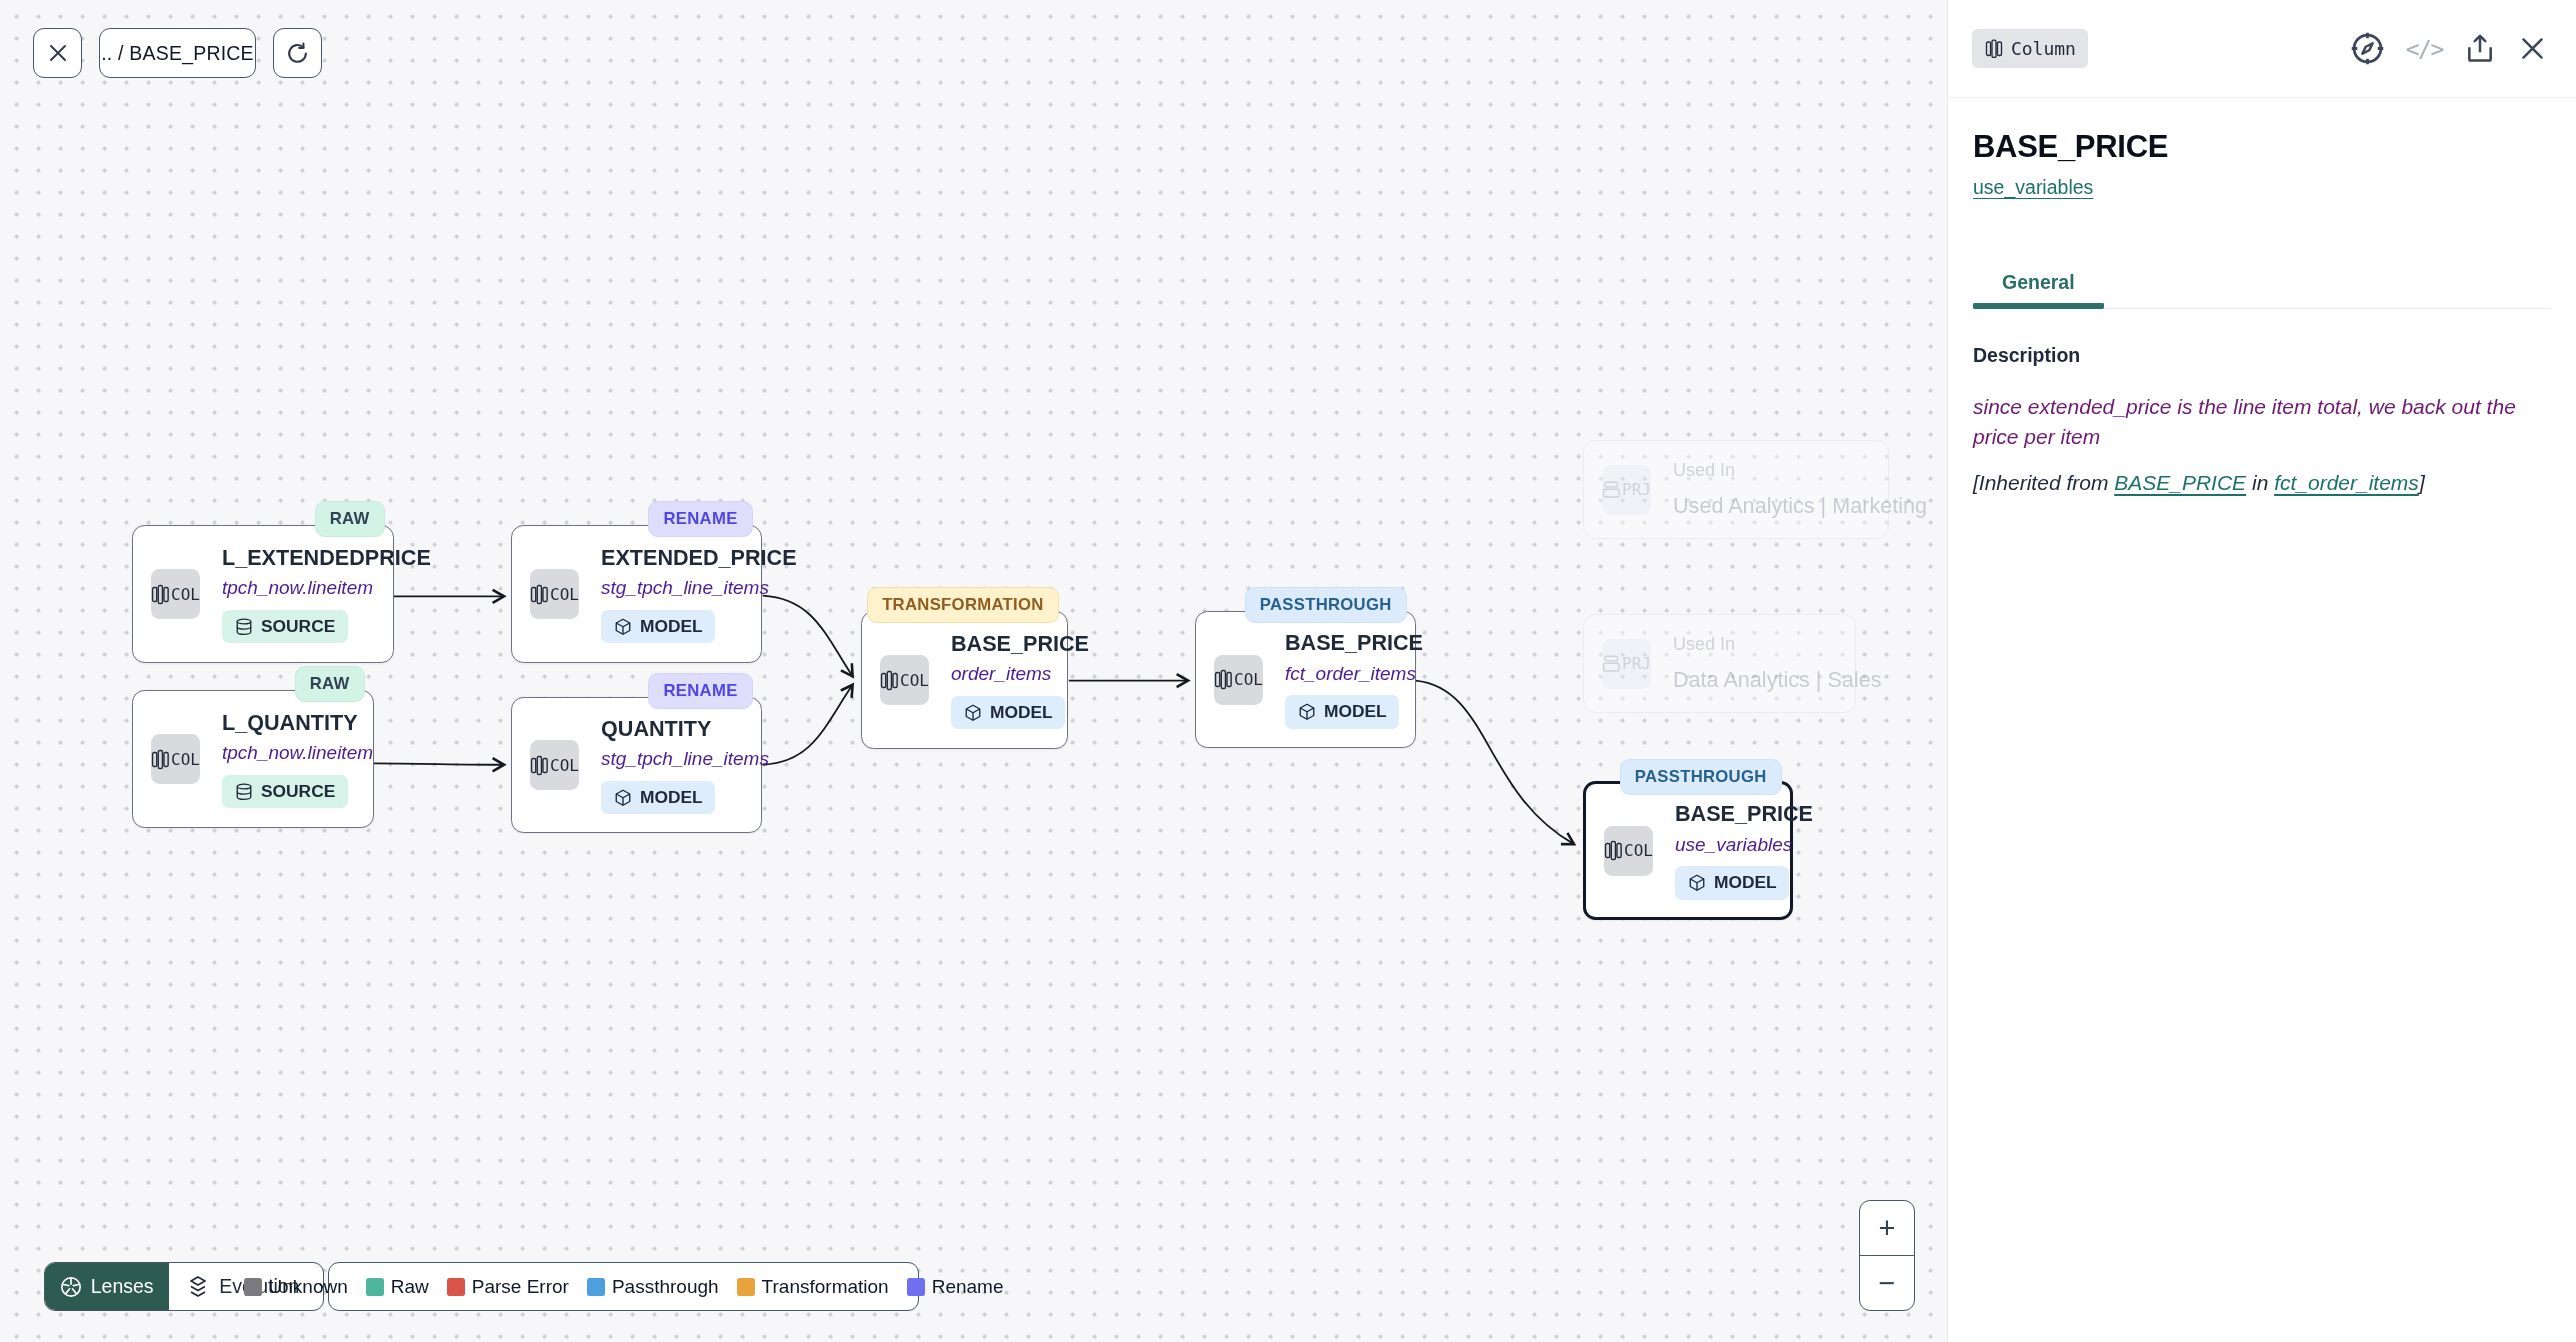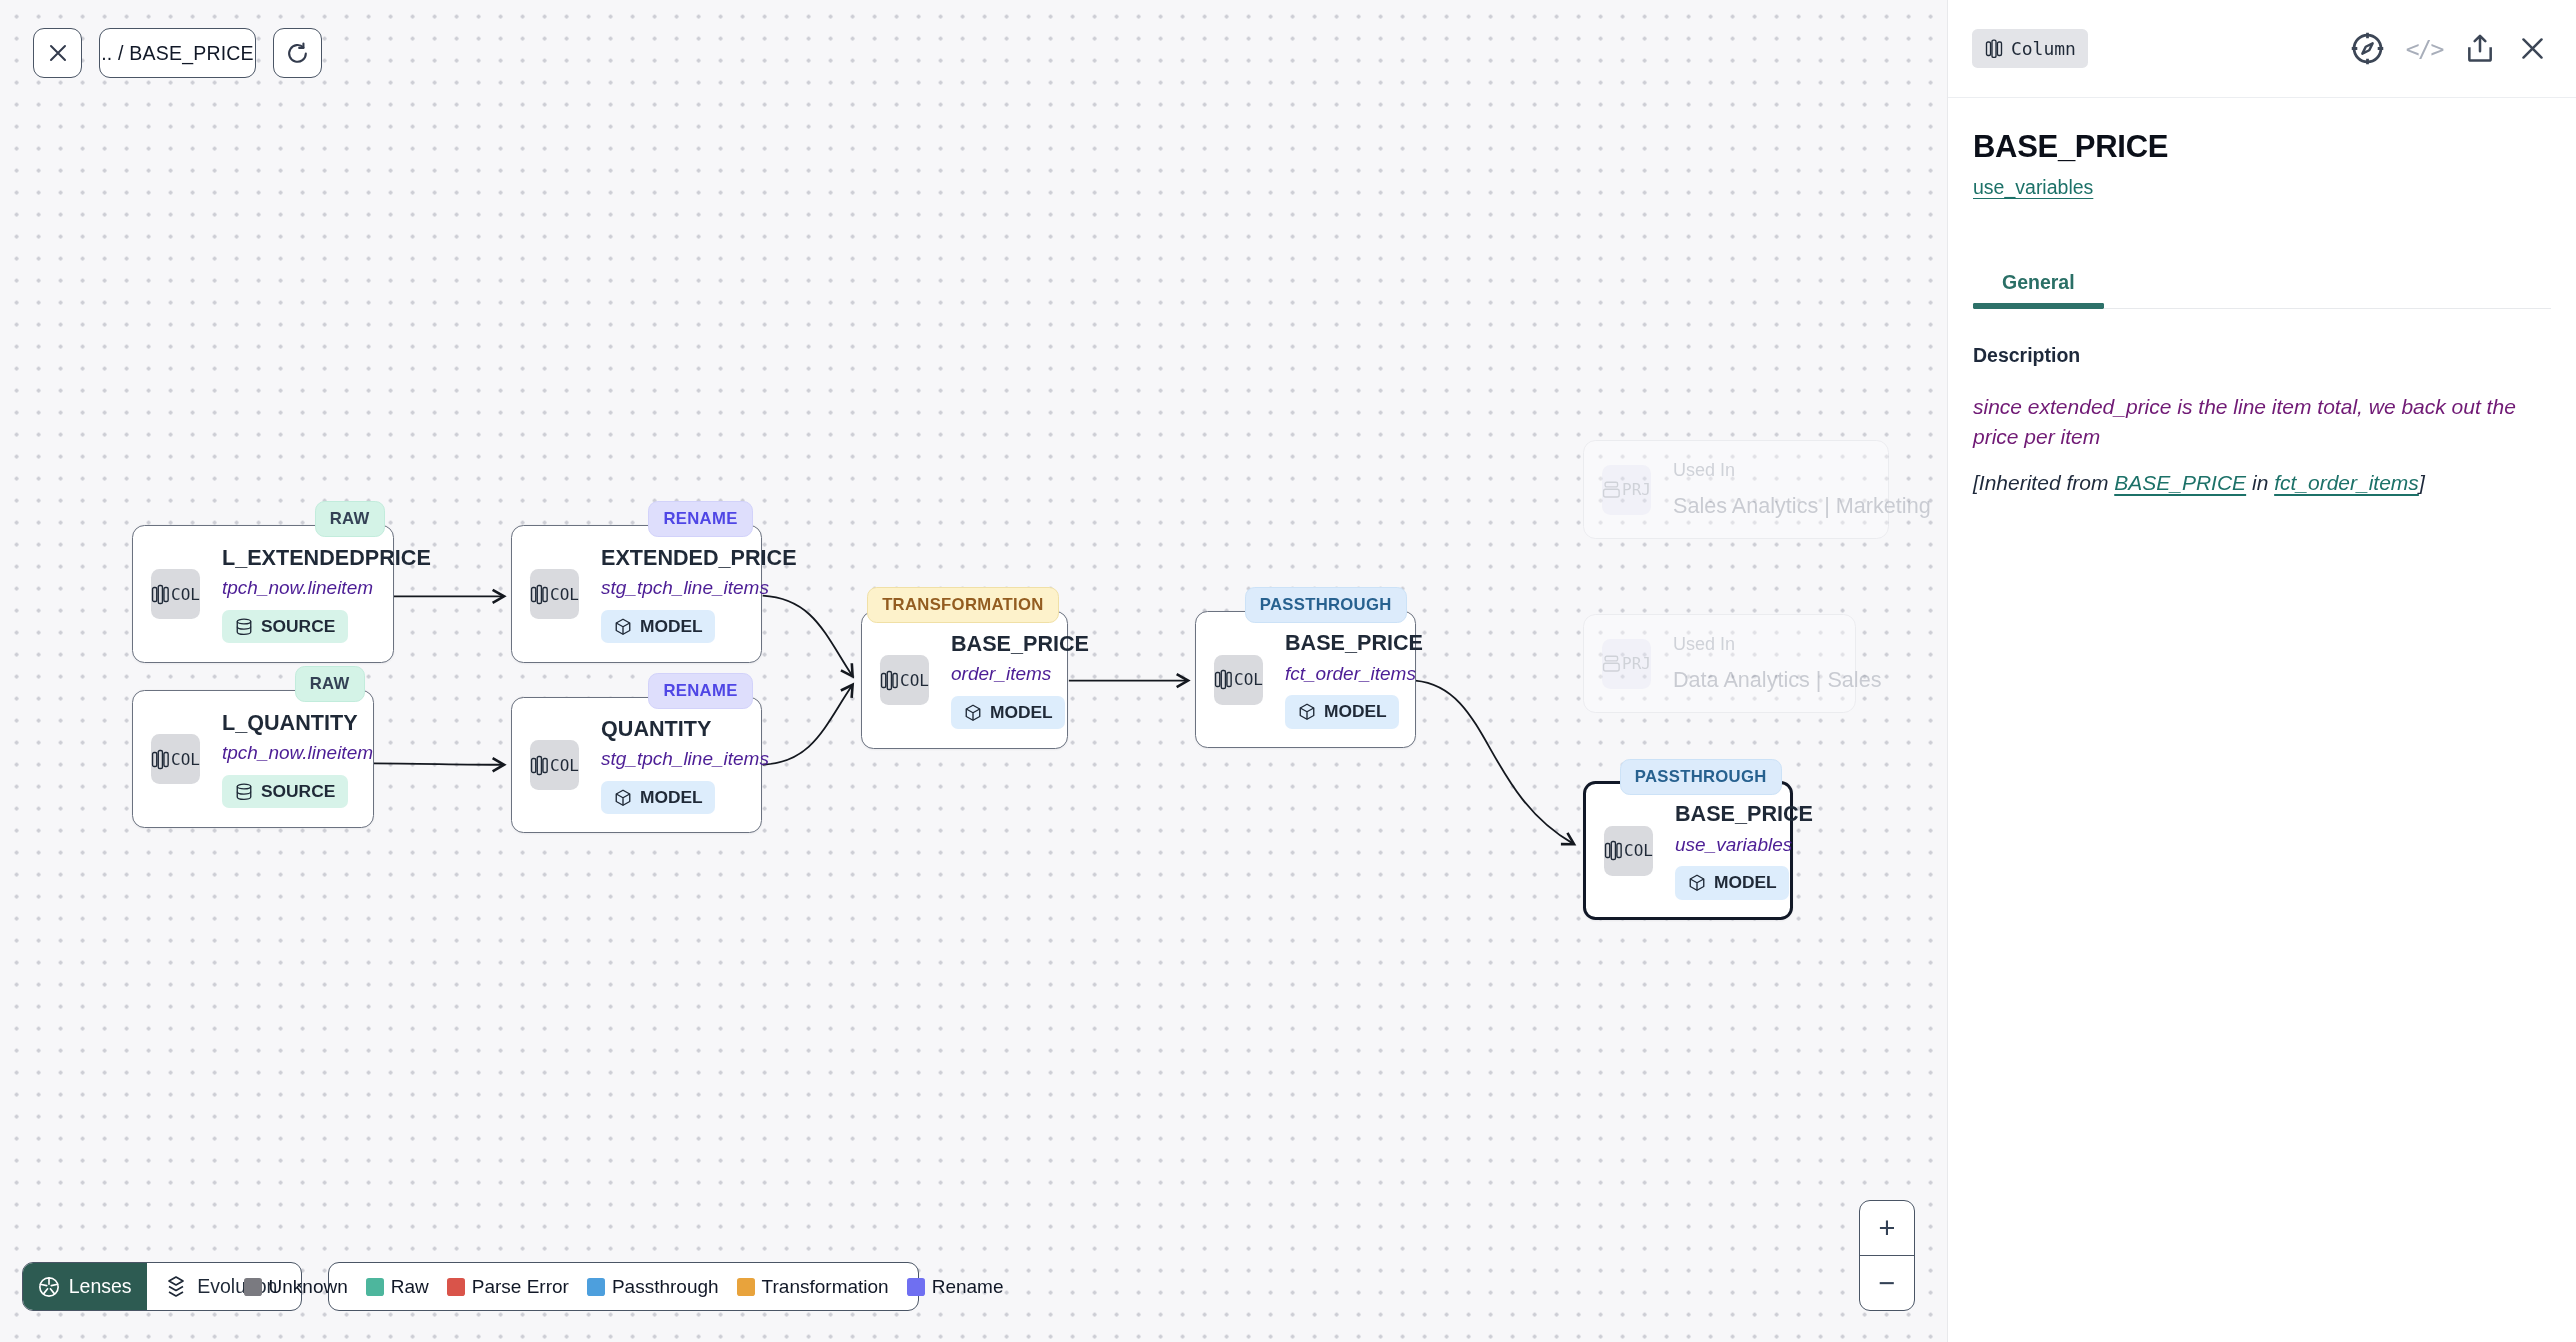--- a/index.html
+++ b/index.html
@@ -59,21 +59,21 @@
   .ghost {
     position:absolute; opacity:.42; background:#fdfdfe; border:1.4px solid #dcdde3; border-radius:12.5px;
     display:flex; align-items:center; padding-left:18px; gap:22px;
   }
   .ghost .kind-box { background:#ebebf8; color:#9aa0ad; }
   .ghost-label { font-size:18px; color:#9aa0ad; }
   .ghost-name  { font-size:21.6px; color:#8b919e; margin-top:5.6px; white-space:nowrap; }
 
   
   .lenses-pill {
-    position:absolute; left:22px; top:1262px; height:49px; width:280px;
+    position:absolute; left:44px; top:1262px; height:49px; width:280px;
     border:1.7px solid #4a5565; border-radius:11px; background:#ffffff;
     display:flex; overflow:hidden; align-items:stretch;
   }
   .lenses-seg {
     background:#2d5b52; color:#ffffff; display:flex; align-items:center; gap:8.4px;
     padding:0 15.3px; font-size:19.5px;
   }
   .evolution-seg { display:flex; align-items:center; gap:9.7px; padding:0 16.7px; font-size:19.5px; color:#1f2937; flex:1; }
   .legend-box {
     position:absolute; left:328px; top:1262px; height:49px; width:591px;
@@ -167,21 +167,21 @@
   <div class="ghost" style="left:1583px; top:440px; width:306px; height:99px;">
     <div class="kind-box">
       <svg width="21" height="18" viewBox="0 0 24 22">
         <rect x="4" y="1" width="16" height="6" rx="2" fill="none" stroke="currentColor" stroke-width="1.8"></rect>
         <rect x="2" y="10" width="20" height="10" rx="2.5" fill="none" stroke="currentColor" stroke-width="1.8"></rect>
       </svg>
       <span>PRJ</span>
     </div>
     <div class="node-text">
       <div class="ghost-label">Used In</div>
-      <div class="ghost-name">Sales Analytics | Marketing</div>
+      <div class="ghost-name">Used Analytics | Marketing</div>
     </div>
   </div>
   <div class="ghost" style="left:1583px; top:614px; width:273px; height:99px;">
     <div class="kind-box">
       <svg width="21" height="18" viewBox="0 0 24 22">
         <rect x="4" y="1" width="16" height="6" rx="2" fill="none" stroke="currentColor" stroke-width="1.8"></rect>
         <rect x="2" y="10" width="20" height="10" rx="2.5" fill="none" stroke="currentColor" stroke-width="1.8"></rect>
       </svg>
       <span>PRJ</span>
     </div>

